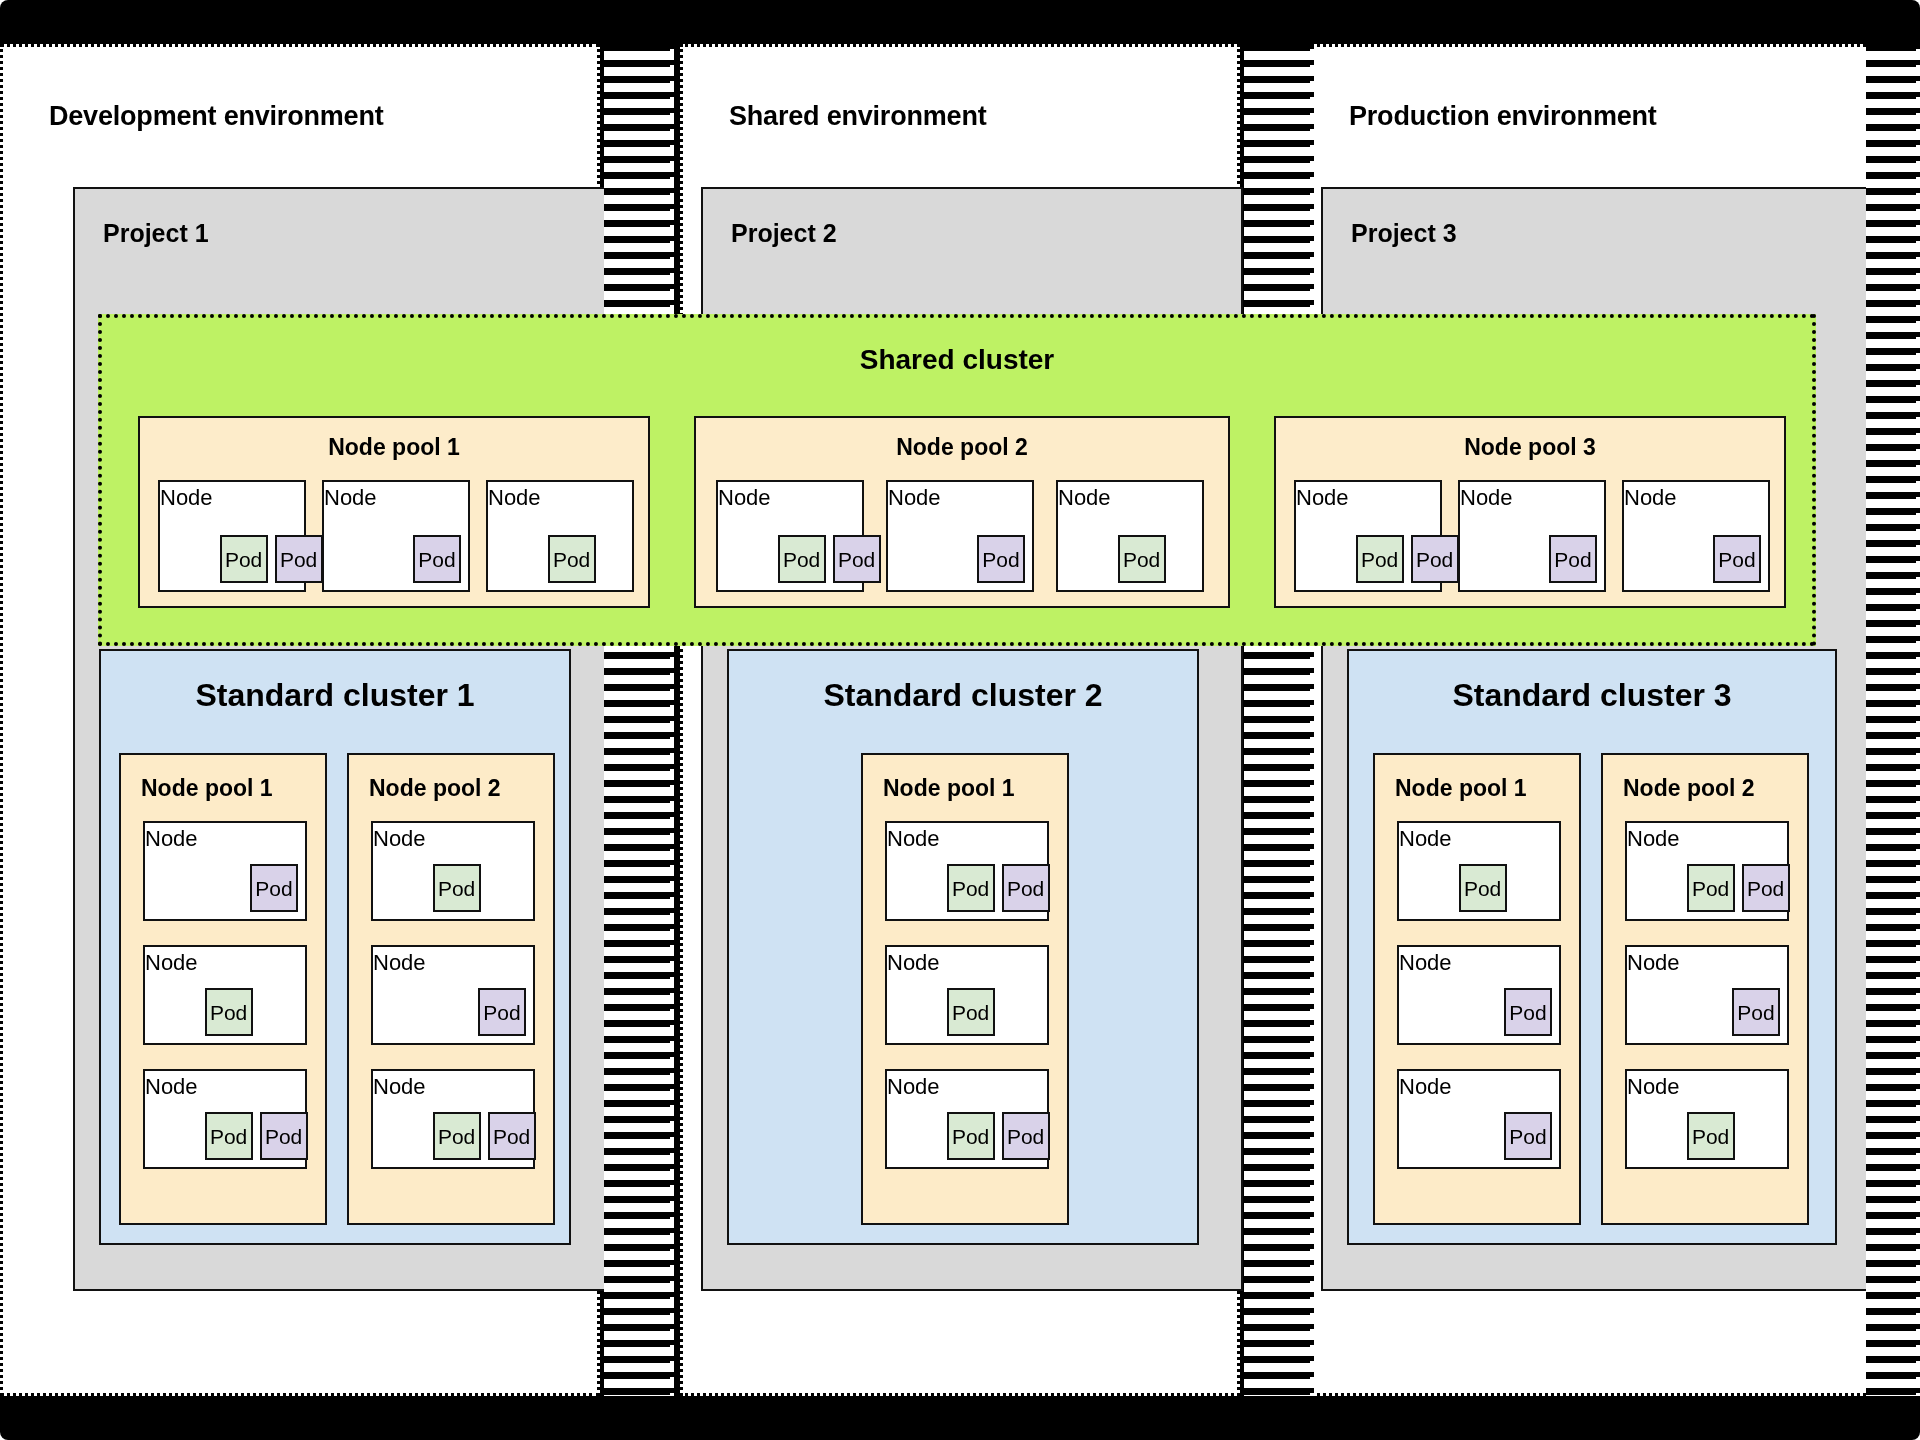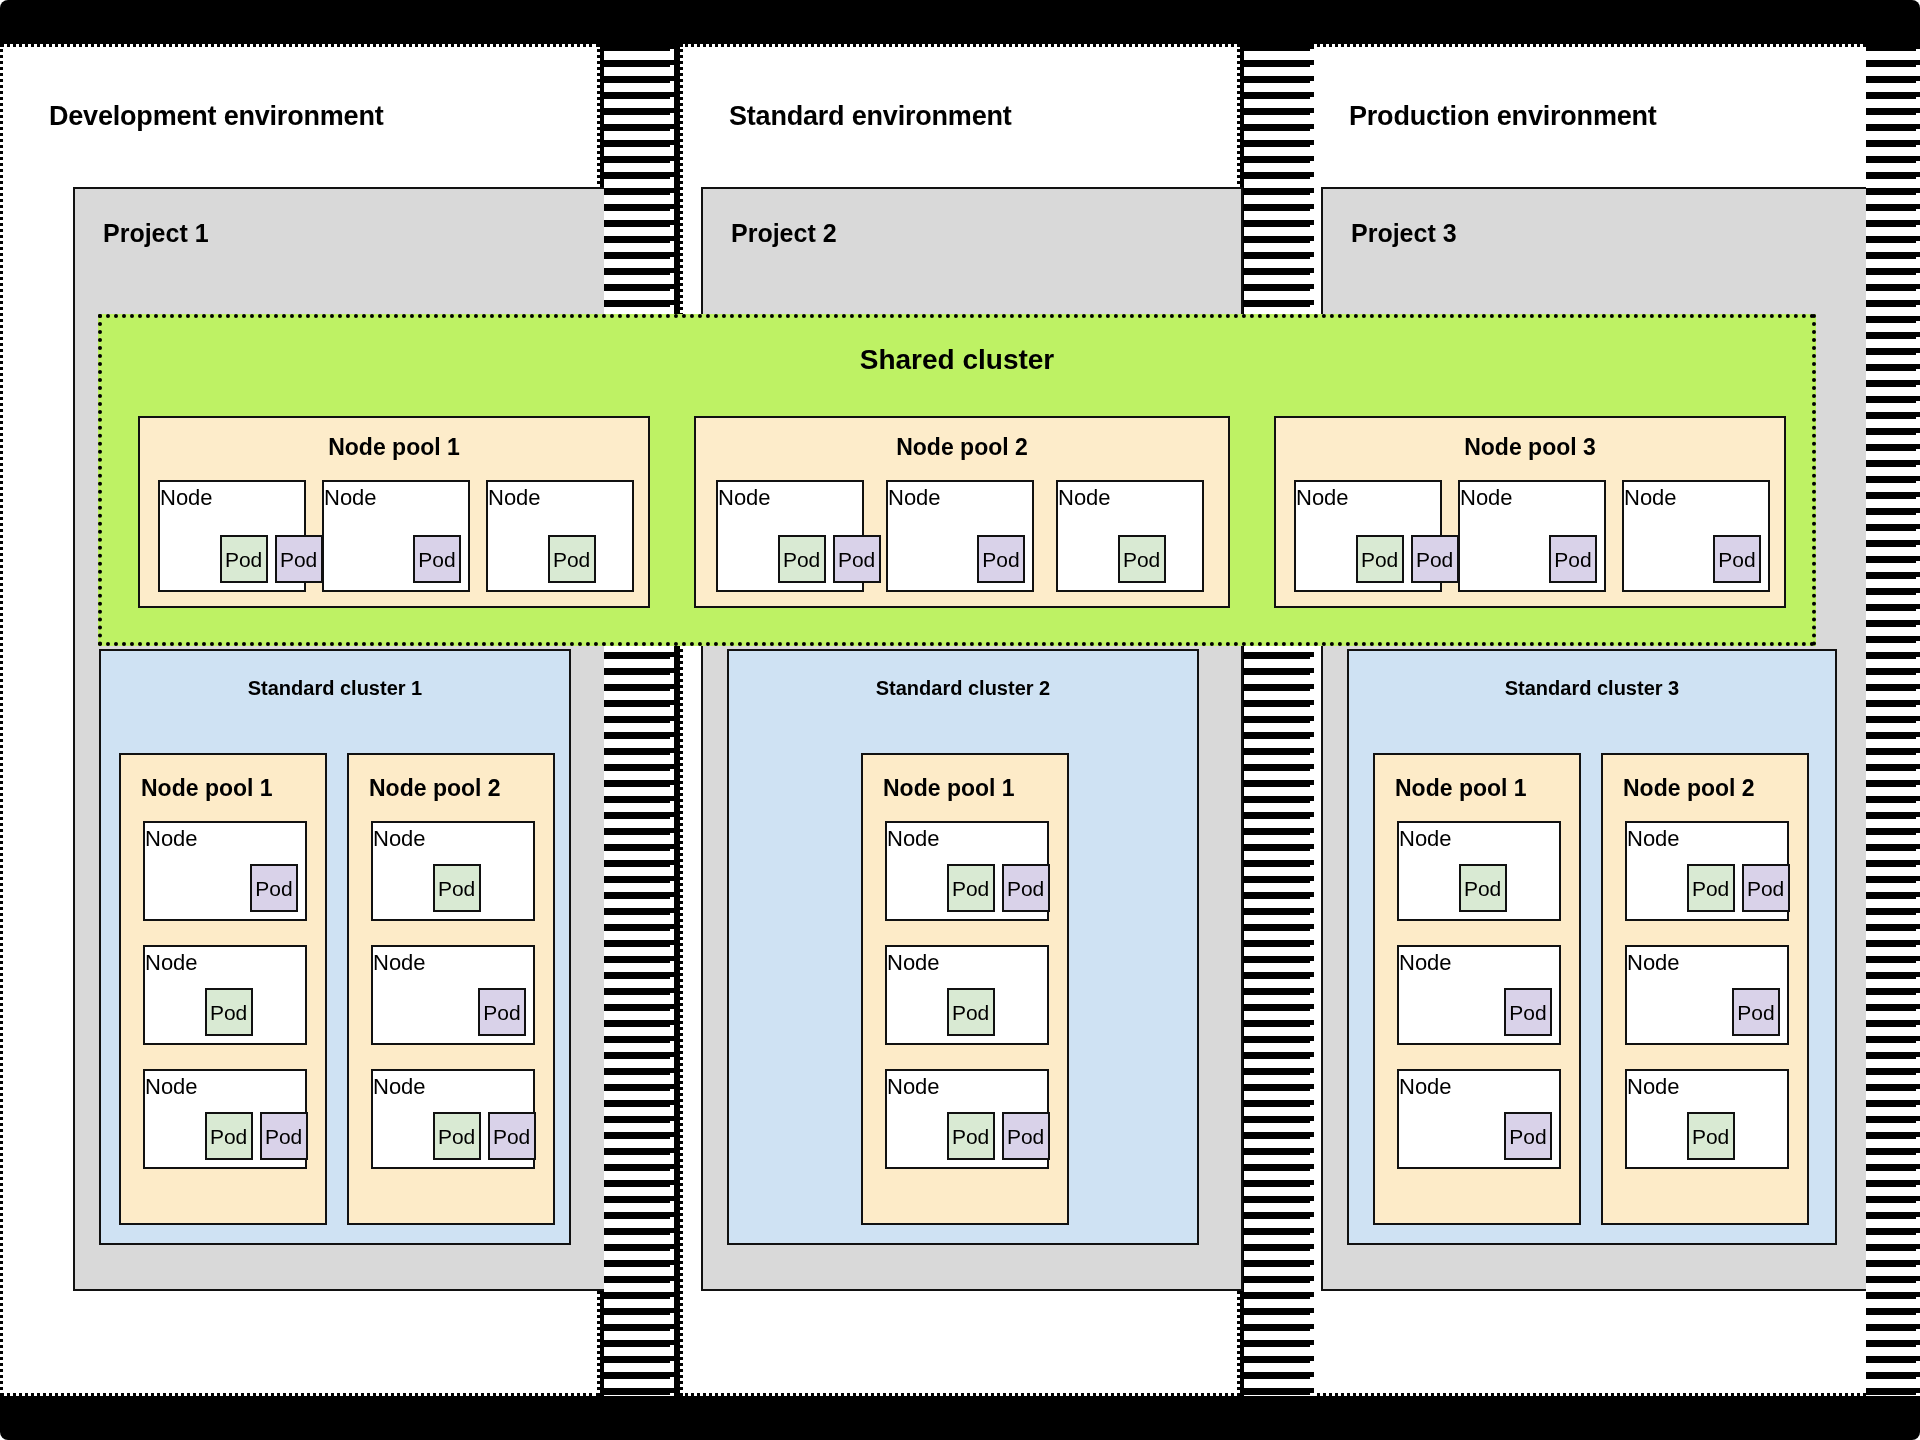--- a/index.html
+++ b/index.html
@@ -97,21 +97,21 @@
   .std-cluster {
     position: absolute;
     background: #cfe2f3;
     border: 2px solid #111111;
   }
   .std-cluster-title {
     position: absolute;
     top: 26px;
     left: 0; right: 0;
     text-align: center;
-    font-size: 20px;
+    font-size: 32px;
     font-weight: bold;
     color: #000000;
   }
 
   
   .nodepool {
     position: absolute;
     background: #fdebc8;
     border: 2px solid #111111;
   }
@@ -228,21 +228,21 @@
               <div class="pod green">Pod</div>
               <div class="pod purple">Pod</div>
             </div>
           </div>
         </div>
       </div>
     </div>
   </div>
 
   <div class="env-col" style="left:680px; top:44px; width:560px; height:1352px;">
-    <div class="env-title">Standard environment</div>
+    <div class="env-title">Shared environment</div>
     <div class="project" style="left:18px; top:140px; width:542px; height:1104px;">
       <div class="project-title">Project 2</div>
 
       <div class="std-cluster" style="left:24px; top:460px; width:472px; height:596px;">
         <div class="std-cluster-title">Standard cluster 2</div>
 
         <div class="nodepool" style="left:132px; top:102px; width:208px; height:472px;">
           <div class="nodepool-title left">Node pool 1</div>
           <div class="node" style="left:22px; top:66px; width:164px; height:100px;">
             <div class="node-title">Node</div>

